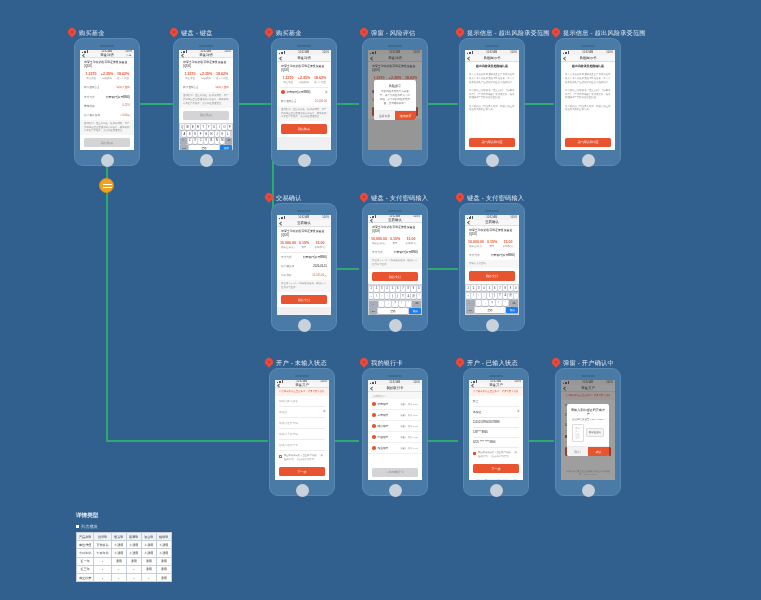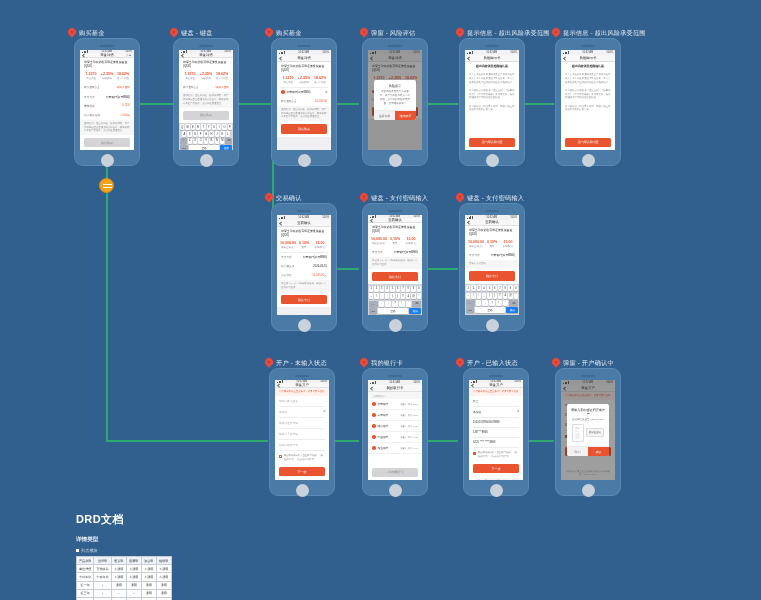--- a/index.html
+++ b/index.html
@@ -953,21 +953,20 @@
             <div class="cancel">取消</div>
             <div class="ok">确认</div>
           </div>
         </div>
       </div>
     </div>
     <div class="phone-home"></div>
   </div>
 
   <div class="drd">
-    <h1>DRD文档</h1>
     <h2>详情类型</h2>
     <div class="bullet">
       <span>列表模块</span>
     </div>
     <table class="drd-t">
       <thead>
         <tr>
           <th>产品类型</th>
           <th>货币型</th>
           <th>债券型</th>

